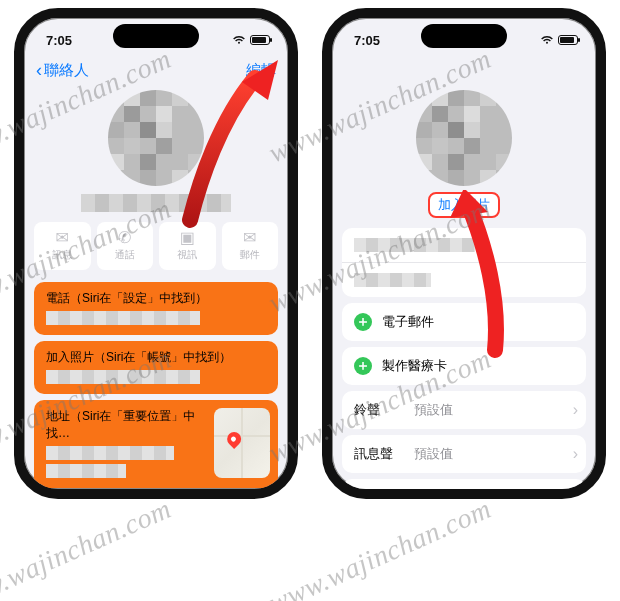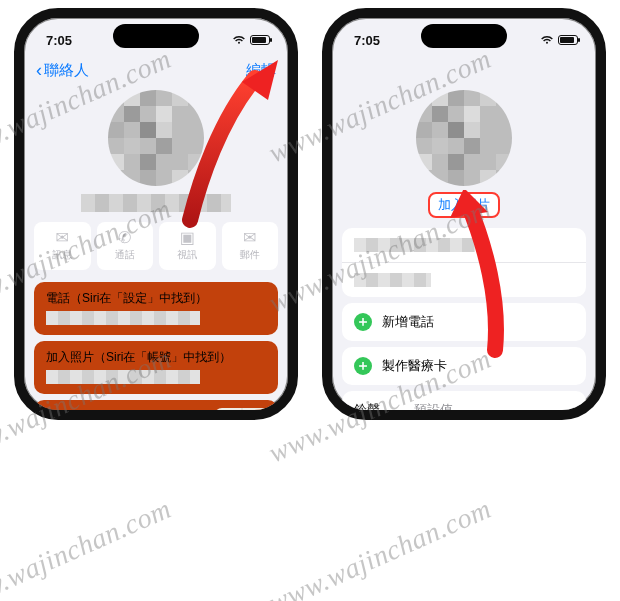--- a/index.html
+++ b/index.html
@@ -12,21 +12,21 @@
     overflow: hidden;
   }
   .stage {
     position: relative;
     width: 620px;
     height: 601px;
   }
   .phone {
     position: absolute;
     width: 284px;
-    height: 412px;
+    height: 491px;
     border: 10px solid #111;
     border-radius: 44px;
     background: #f2f2f7;
     overflow: hidden;
     box-shadow: 0 0 0 1px #888 inset;
   }
   .phone.left  { left: 14px;  top: 8px; }
   .phone.right { left: 322px; top: 8px; }
 
   
@@ -145,21 +145,21 @@
     border-radius:8px;
     height:48px;
     display:flex; flex-direction:column; align-items:center; justify-content:center;
     color:#b7b7bd;
     font-size:10px;
   }
   .action .ic { font-size:16px; line-height:1; margin-bottom:2px; color:#c4c4c9;}
 
   
   .card {
-    background:#c2410c;
+    background:#f97316;
     margin: 6px 10px;
     border-radius:10px;
     padding: 8px 12px 10px;
     font-size:12px;
     color:#000;
   }
   .card .lbl { color:#000; font-size:12px; }
   .card .val-blur {
     margin-top:4px; height:14px;
     background: repeating-linear-gradient(90deg,#e2e2e2 0 12px,#d0d0d0 12px 24px);
@@ -460,21 +460,21 @@
             <div class="nf-blur"></div>
           </div>
         <div class="nf">
             <div class="nf-blur" style="width:35%"></div>
           </div>
       </div>
 
       <div class="edit-row">
         <div class="cell">
           <span class="plus">＋</span>
-          <span>新增電話</span>
+          <span>電子郵件</span>
         </div>
       </div>
       <div class="edit-row">
         <div class="cell">
           <span class="plus">＋</span>
           <span>製作醫療卡</span>
         </div>
       </div>
 
       <div class="kv-row">

